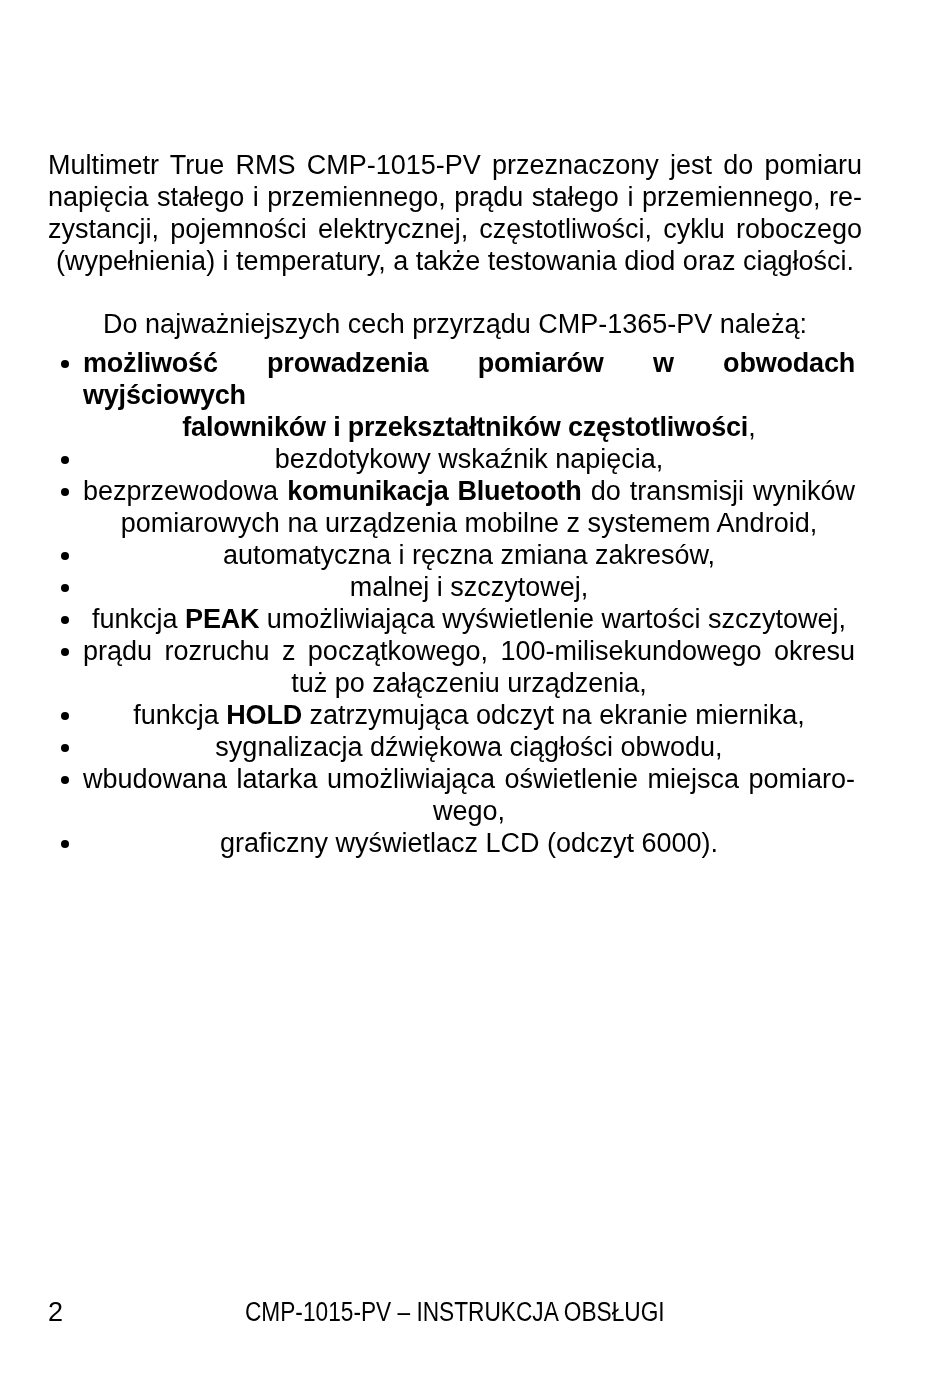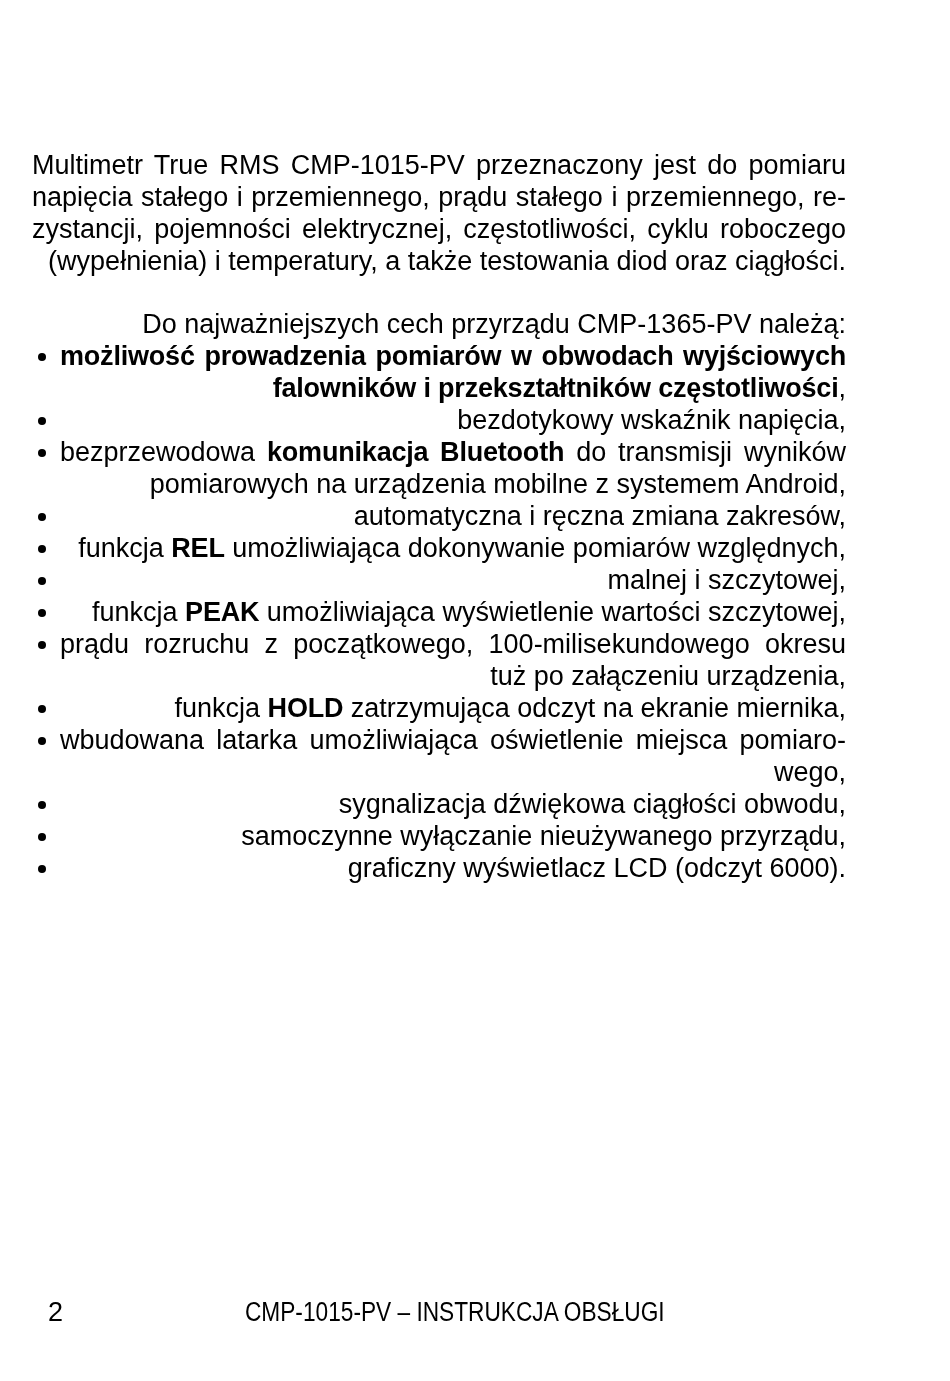--- a/index.html
+++ b/index.html
@@ -13,37 +13,37 @@
     height: 1381px;
     overflow: hidden;
     font-family: "Liberation Sans", "DejaVu Sans", sans-serif;
     font-size: 27px;
     line-height: 32px;
     color: #000000;
     -webkit-font-smoothing: antialiased;
   }
   .content {
     position: absolute;
-    left: 32px;
+    left: 48px;
     top: 149px;
     width: 814px;
   }
   .para { margin: 0; padding: 0; }
   .spacer { height: 31px; }
-  .line { text-align: right; }
+  .line { text-align: center; }
   .line.fill {
     text-align: justify;
     text-align-last: justify;
   }
   .b {
     font-weight: 700;
     letter-spacing: -0.2px;
   }
   ul.features {
-    margin: 0;
+    margin: 7px;
     padding: 0;
     list-style: none;
   }
   li.bullet-item {
     position: relative;
     padding-left: 28px;
     margin: 0;
   }
   .dot {
     position: absolute;
@@ -101,51 +101,43 @@
         <span class="dot"></span>
         <div class="line fill"><span>bezprzewodowa </span><span class="b">komunikacja Bluetooth</span><span> do transmisji wyników</span></div>
         <div class="line"><span>pomiarowych na urządzenia mobilne z systemem Android,</span></div>
       </li>
       <li class="bullet-item">
         <span class="dot"></span>
         <div class="line"><span>automatyczna i ręczna zmiana zakresów,</span></div>
       </li>
       <li class="bullet-item">
         <span class="dot"></span>
-        <div class="line"><span>funkcja </span><span class="b">REL</span><span> umożliwiająca dokonywanie pomiarów względnych,</span></div>
-      </li>
-      <li class="bullet-item">
-        <span class="dot"></span>
         <div class="line"><span>malnej i szczytowej,</span></div>
       </li>
       <li class="bullet-item">
         <span class="dot"></span>
         <div class="line"><span>funkcja </span><span class="b">PEAK</span><span> umożliwiająca wyświetlenie wartości szczytowej,</span></div>
       </li>
       <li class="bullet-item">
         <span class="dot"></span>
         <div class="line fill"><span>prądu rozruchu z początkowego, 100-milisekundowego okresu</span></div>
         <div class="line"><span>tuż po załączeniu urządzenia,</span></div>
       </li>
       <li class="bullet-item">
         <span class="dot"></span>
         <div class="line"><span>funkcja </span><span class="b">HOLD</span><span> zatrzymująca odczyt na ekranie miernika,</span></div>
       </li>
       <li class="bullet-item">
         <span class="dot"></span>
-        <div class="line fill"><span>wbudowana latarka umożliwiająca oświetlenie miejsca pomiaro-</span></div>
-        <div class="line"><span>wego,</span></div>
-      </li>
-      <li class="bullet-item">
-        <span class="dot"></span>
         <div class="line"><span>sygnalizacja dźwiękowa ciągłości obwodu,</span></div>
       </li>
       <li class="bullet-item">
         <span class="dot"></span>
-        <div class="line"><span>samoczynne wyłączanie nieużywanego przyrządu,</span></div>
+        <div class="line fill"><span>wbudowana latarka umożliwiająca oświetlenie miejsca pomiaro-</span></div>
+        <div class="line"><span>wego,</span></div>
       </li>
       <li class="bullet-item">
         <span class="dot"></span>
         <div class="line"><span>graficzny wyświetlacz LCD (odczyt 6000).</span></div>
       </li>
     </ul>
 </main>
 
 <footer class="footer">
   <span class="page-number">2</span>

